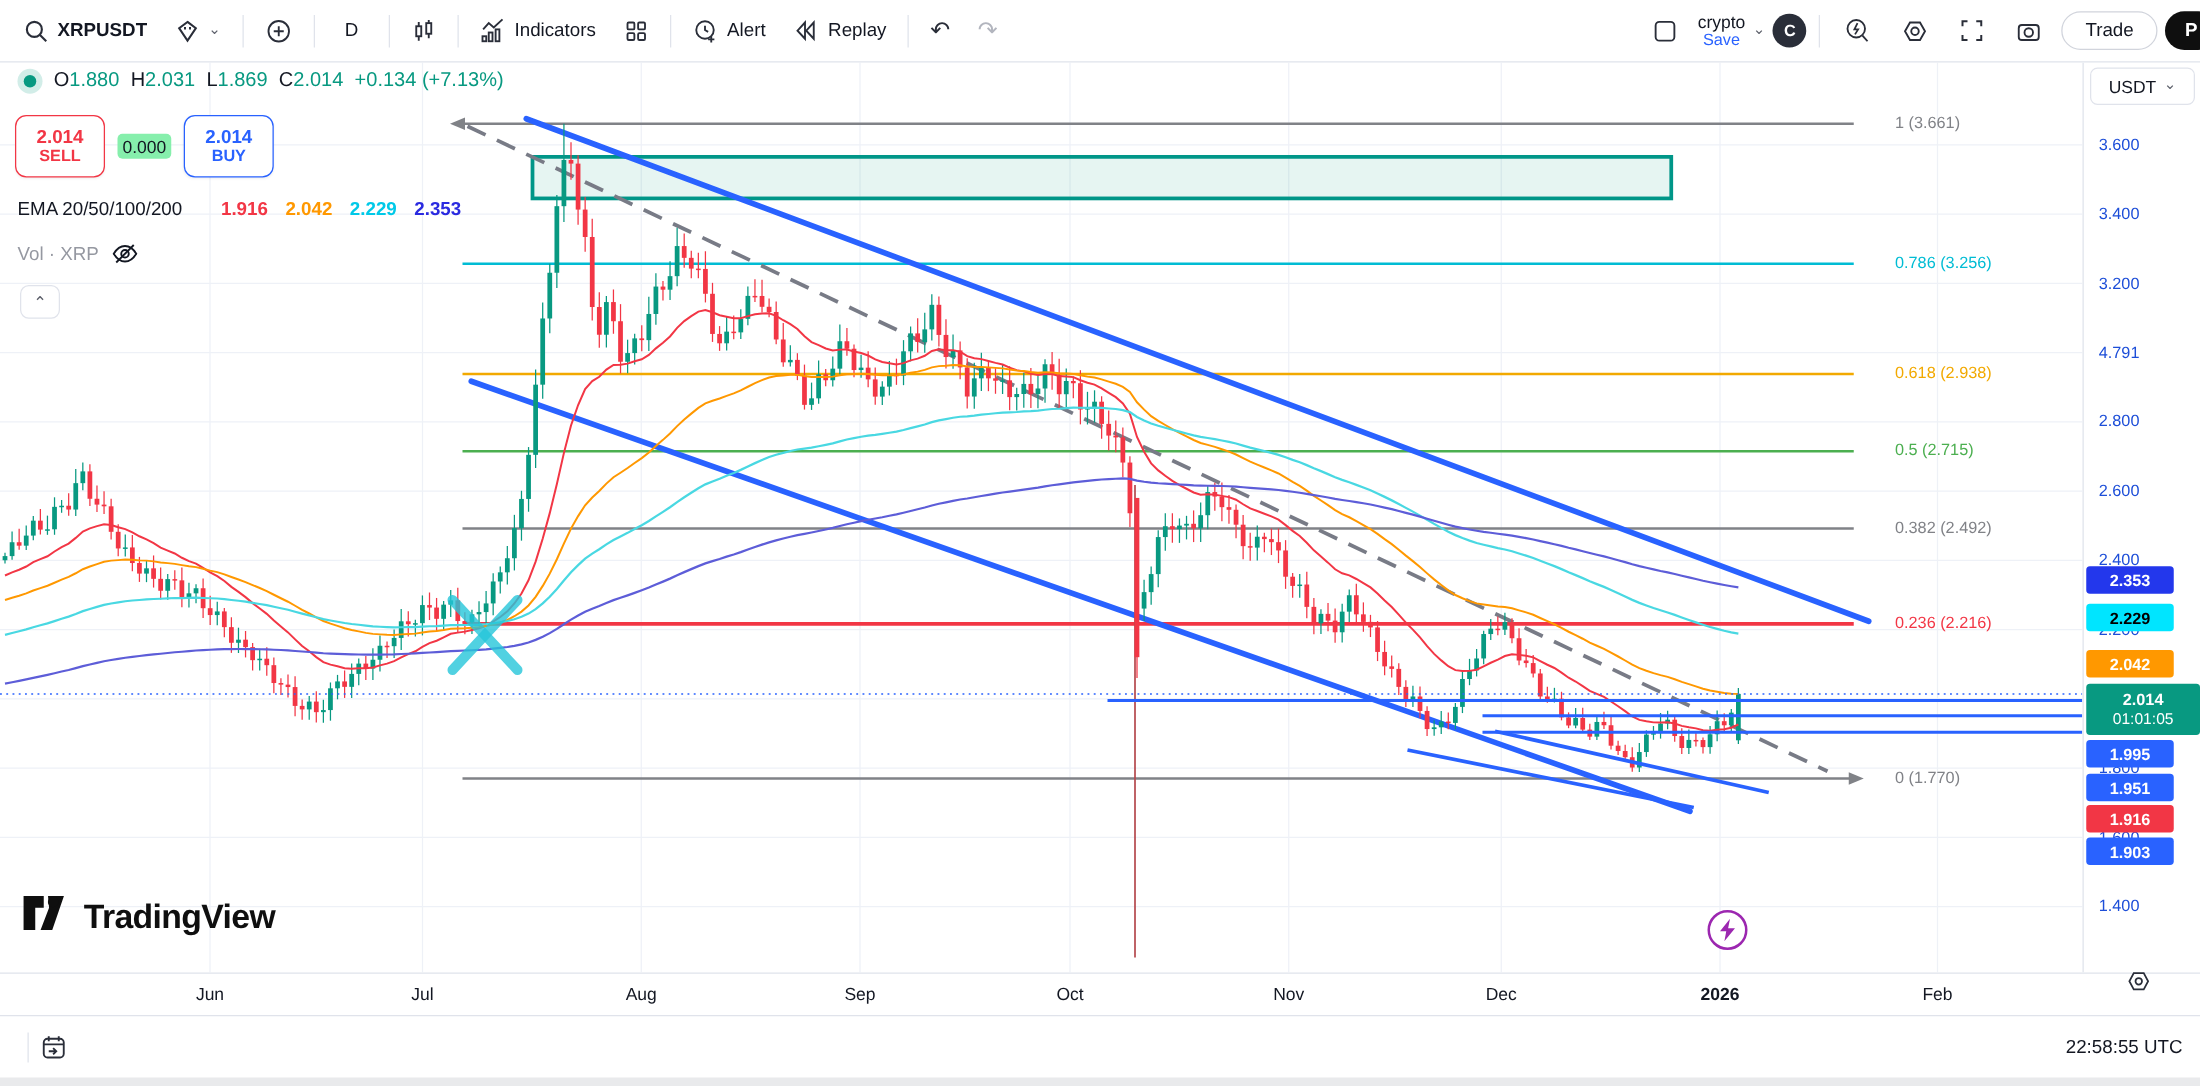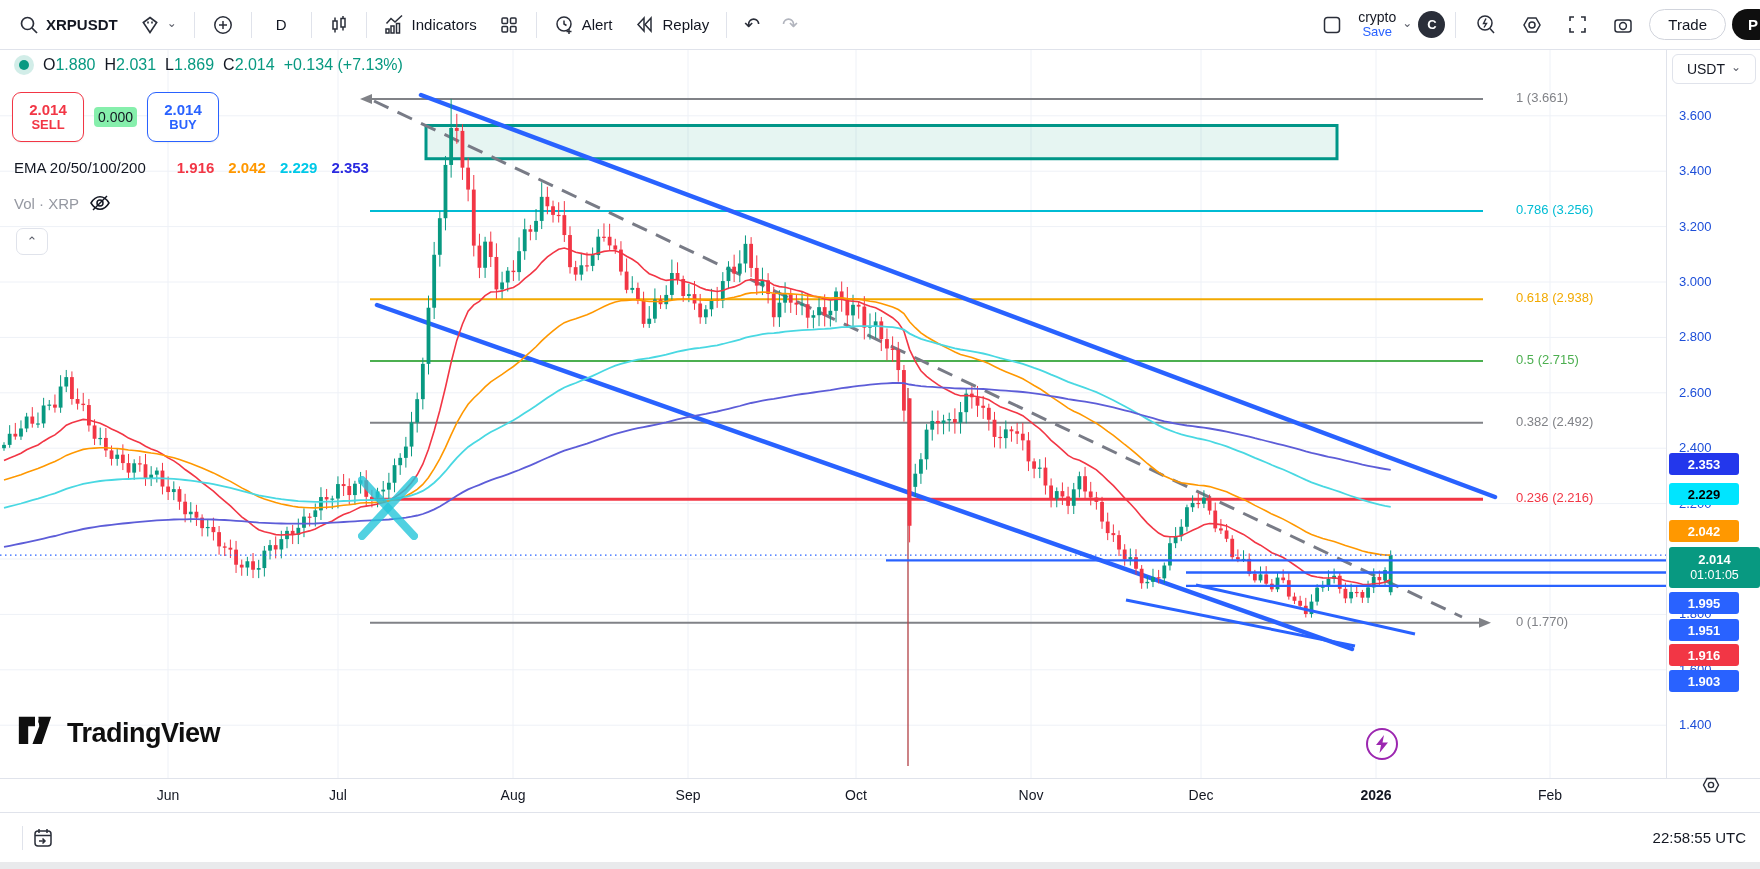--- a/index.html
+++ b/index.html
@@ -802,21 +802,21 @@
       <line x1="4" y1="16" x2="18" y2="2"></line>
     </svg>
 </div>
 
 <div id="collapse-btn" class="overlay">⌃</div>
 
 <div id="price-axis">
     <div class="tick" style="top: 57.8px;">3.600</div>
     <div class="tick" style="top: 113.2px;">3.400</div>
     <div class="tick" style="top: 168.6px;">3.200</div>
-    <div class="tick" style="top: 224px;">3.000</div>
+    <div class="tick" style="top: 224px;">4.791</div>
     <div class="tick" style="top: 279.4px;">2.800</div>
     <div class="tick" style="top: 334.8px;">2.600</div>
     <div class="tick" style="top: 390.2px;">2.400</div>
     <div class="tick" style="top: 445.6px;">2.200</div>
     <div class="tick" style="top: 501px;">2.000</div>
     <div class="tick" style="top: 556.4px;">1.800</div>
     <div class="tick" style="top: 611.8px;">1.600</div>
     <div class="tick" style="top: 667.2px;">1.400</div>
     <div class="badge" style="background: rgb(35, 55, 236); color: rgb(255, 255, 255); top: 403px;">
       <span>2.353</span>

